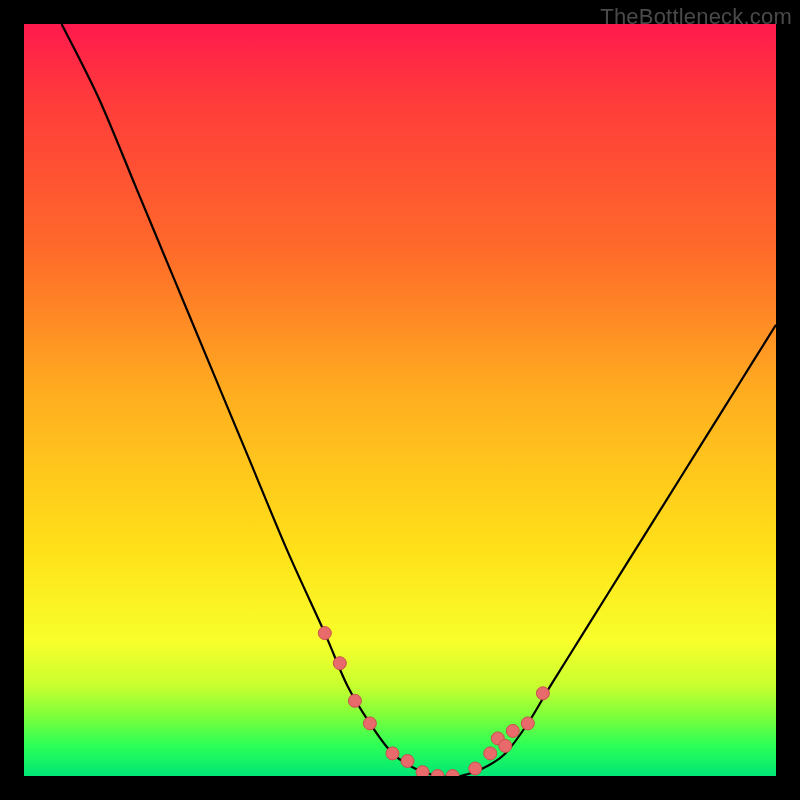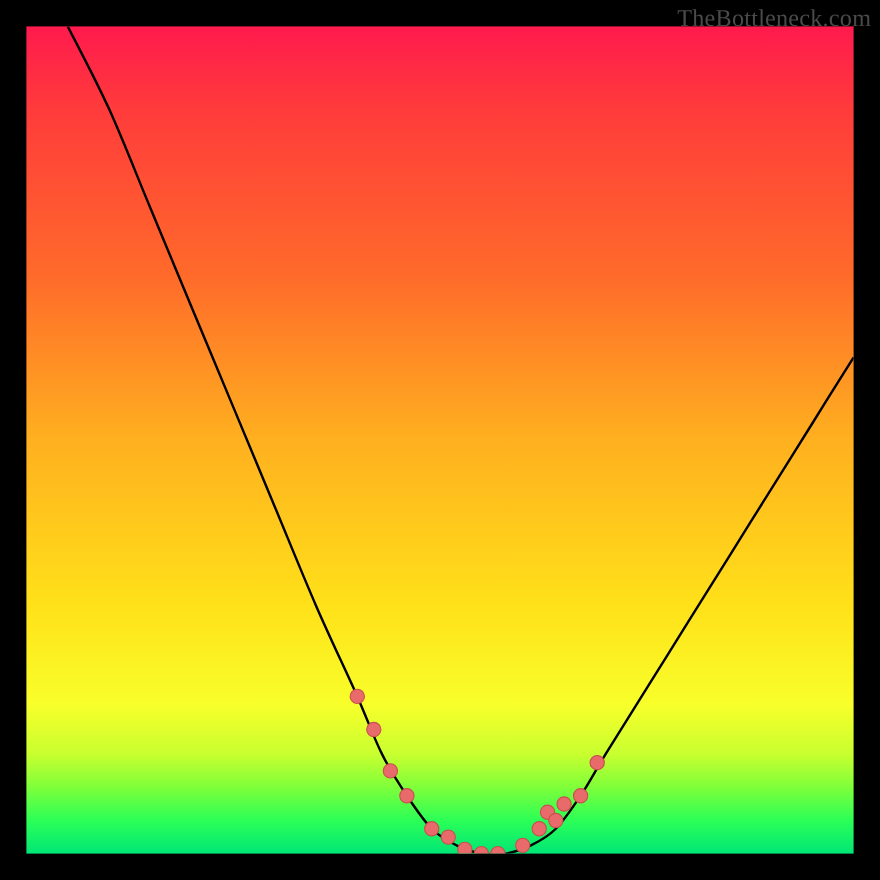--- a/index.html
+++ b/index.html
@@ -11,21 +11,20 @@
     overflow: hidden;
     font-family: Arial, Helvetica, sans-serif;
   }
   .frame {
     position: absolute;
     left: 0;
     top: 0;
     width: 800px;
     height: 776px;
     background: #000;
-    font-family: Liberation Serif, serif;
   }
   .plot {
     position: absolute;
     left: 24px;
     top: 24px;
     width: 752px;
     height: 752px;
     
     background: linear-gradient(
       to bottom,

